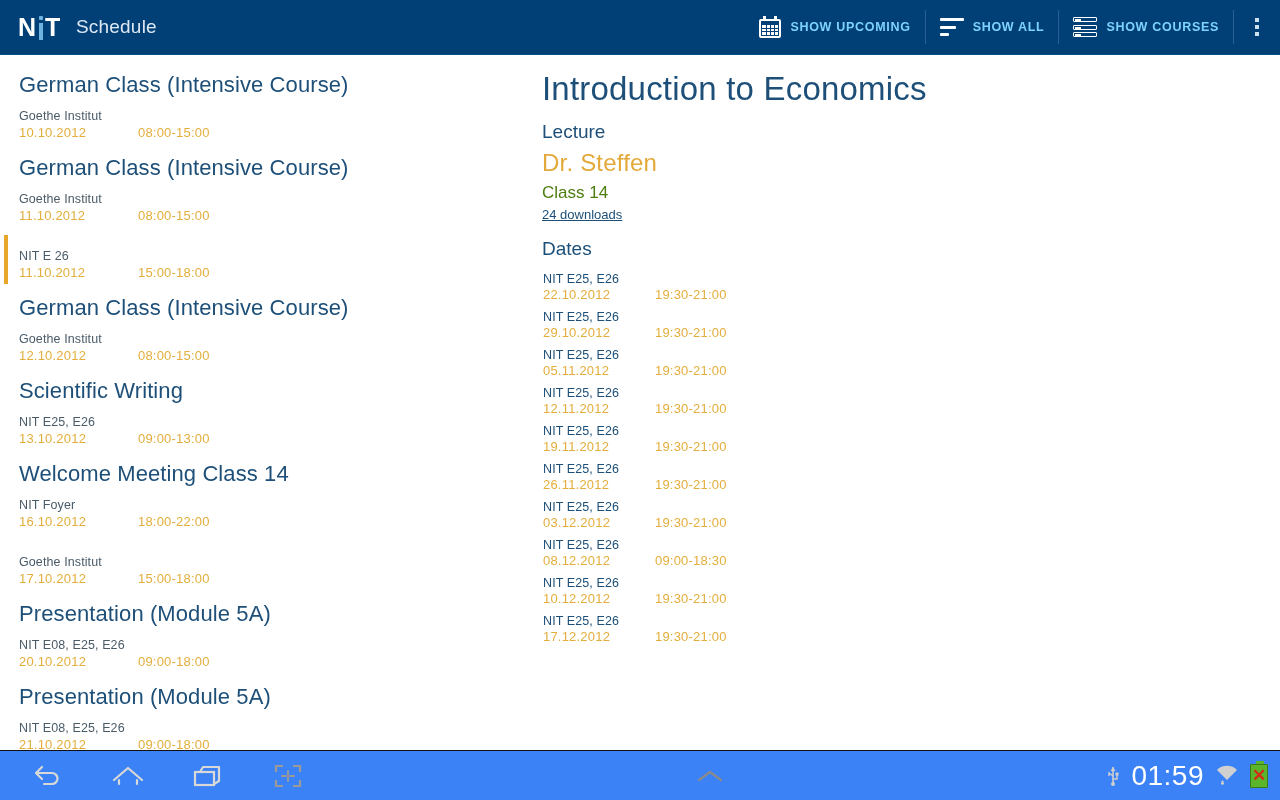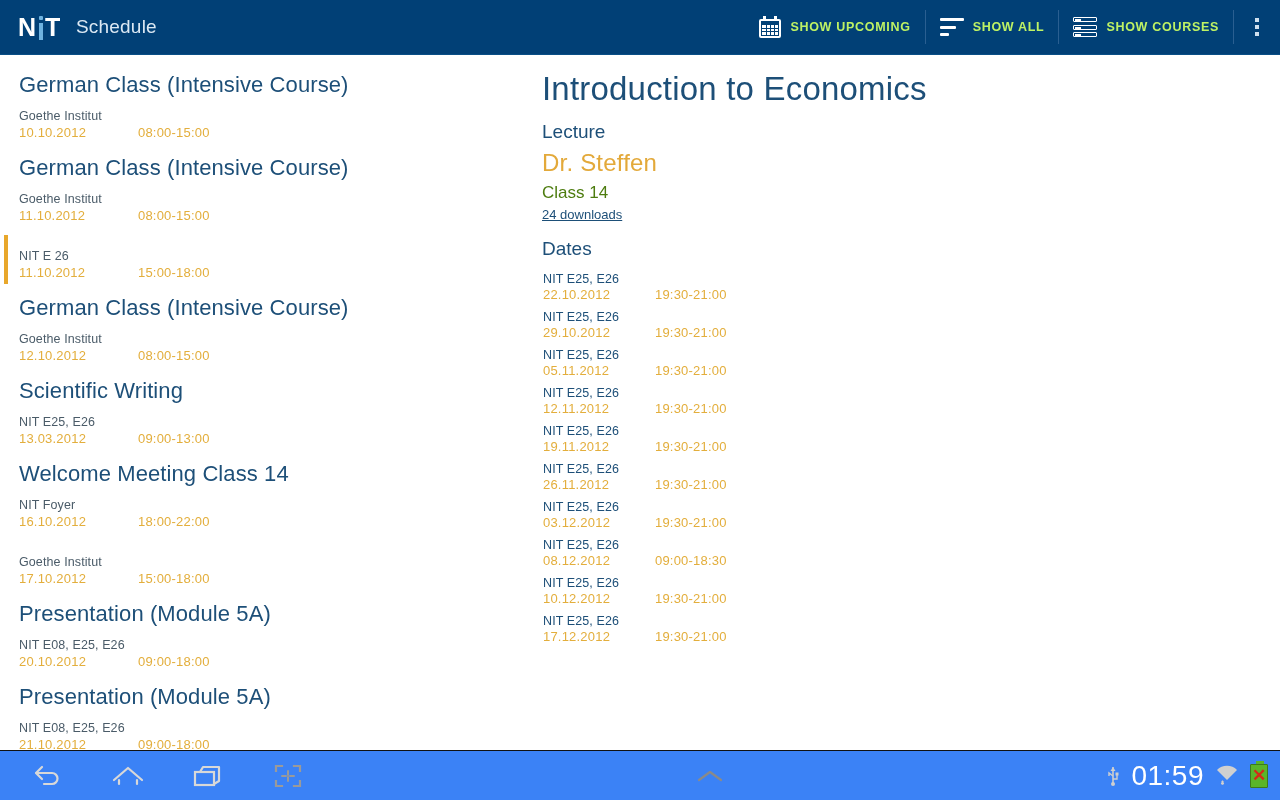--- a/index.html
+++ b/index.html
@@ -40,21 +40,21 @@
     font-size:25px; font-weight:bold; color:#ffffff; line-height:26px;
   }
   .app-title {
     color:#dce9f4; font-size:19px; font-weight:normal; letter-spacing:0.2px;
   }
   .ab-spacer { flex:1; }
   .ab-actions { display:flex; align-items:center; height:55px; }
   .ab-item {
     display:flex; align-items:center; gap:9px;
     height:55px; padding:0 14px;
-    color:#bef264; font-size:12.5px; font-weight:bold; letter-spacing:0.7px;
+    color:#7dd3fc; font-size:12.5px; font-weight:bold; letter-spacing:0.7px;
     white-space:nowrap;
   }
   .ab-sep { width:1px; height:34px; background:#2a5f91; }
   .ab-overflow {
     width:46px; height:55px; display:flex; flex-direction:column;
     align-items:center; justify-content:center; gap:3px;
   }
   .dot3 { width:4px; height:4px; background:#cfe0ee; }
 
   
@@ -276,21 +276,21 @@
         <div class="ev-row">
           <span class="ev-date">12.10.2012</span>
           <span class="ev-time">08:00-15:00</span>
         </div>
       </div>
 
       <div class="event">
         <div class="ev-title">Scientific Writing</div>
         <div class="ev-venue">NIT E25, E26</div>
         <div class="ev-row">
-          <span class="ev-date">13.03.2012</span>
+          <span class="ev-date">13.10.2012</span>
           <span class="ev-time">09:00-13:00</span>
         </div>
       </div>
 
       <div class="event">
         <div class="ev-title">Welcome Meeting Class 14</div>
         <div class="ev-venue">NIT Foyer</div>
         <div class="ev-row">
           <span class="ev-date">16.10.2012</span>
           <span class="ev-time">18:00-22:00</span>

